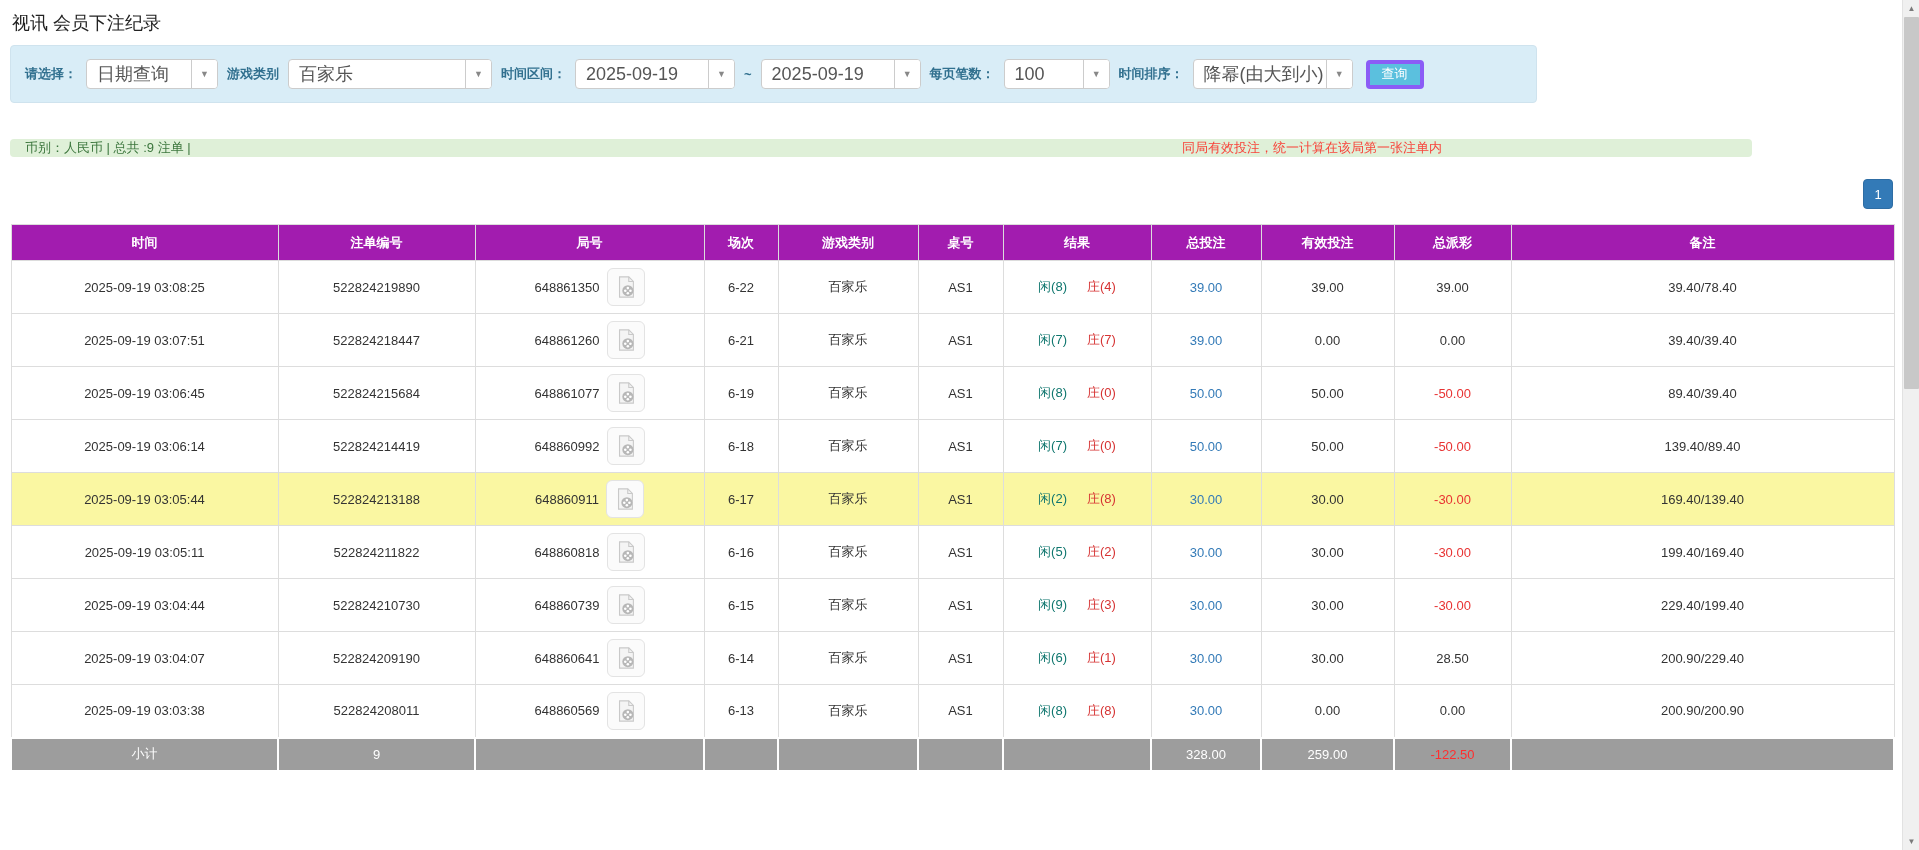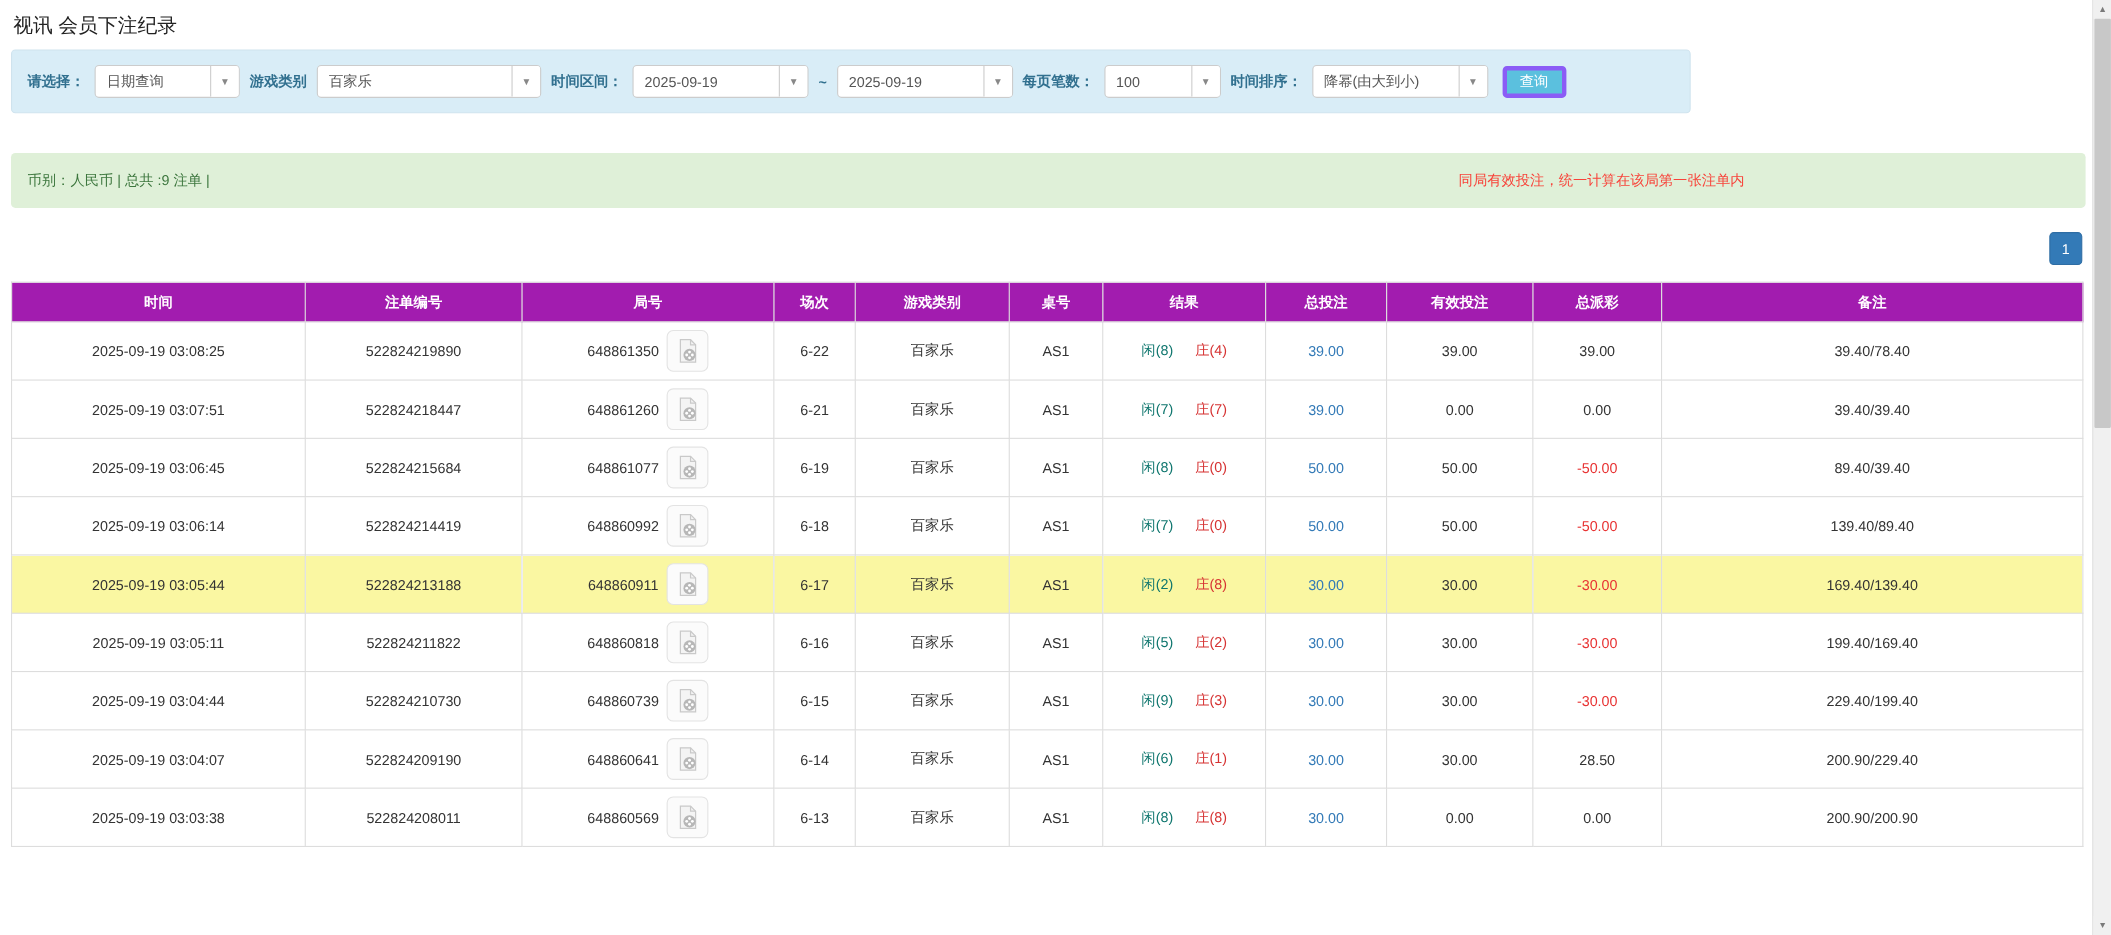--- a/index.html
+++ b/index.html
@@ -16,39 +16,39 @@
   .filter-panel {
     margin-top:10px; width:1527px; background:#d9edf7;
     border:1px solid #cfe3ee; border-radius:4px;
     padding:13px 14px; display:flex; align-items:center; gap:9px;
   }
   .flabel { color:#31708f; font-weight:bold; font-size:13px; white-space:nowrap; }
   .combo {
     display:inline-flex; align-items:stretch; background:#fff;
     border:1px solid #ccc; border-radius:4px; height:30px; overflow:hidden; cursor:pointer;
   }
-  .combo .val { display:flex; align-items:center; padding:4px 10px; font-size:13px; color:#555; white-space:nowrap; }
+  .combo .val { display:flex; align-items:center; padding:4px 10px; font-size:18px; color:#555; white-space:nowrap; }
   .combo .caret {
     width:26px; border-left:1px solid #ccc; display:flex; align-items:center;
     justify-content:center; color:#888; font-size:9px; background:#fff;
   }
   .w-select .val { width:104px; }
   .w-game .val   { width:176px; }
   .w-date .val   { width:132px; }
   .w-size .val   { width:78px; }
   .w-sort .val   { width:132px; }
   .btn-search {
     background:#5bc0de; color:#fff; border:4px solid #8b5cf6; border-radius:4px;
     font-size:13px; height:29px; padding:0 12px; margin-left:4px; cursor:pointer;
   }
 
   
   .summary-bar {
-    margin-top:36px; width:1886px; background:#dff0d8; border-radius:4px;
-    padding:16px 15px; display:flex; justify-content:space-between; align-items:center;
+    margin-top:36px; width:1742px; background:#dff0d8; border-radius:4px;
+    padding:0 15px; display:flex; justify-content:space-between; align-items:center;
     font-size:13px; color:#3c763d;
   }
   .summary-bar .notice { color:#f8433a; padding-right:295px; }
 
   
   .pager-row { margin-top:22px; width:1883px; display:flex; justify-content:flex-end; }
   .page-btn {
     min-width:30px; height:30px; background:#337ab7; border:1px solid #2e6da4;
     color:#fff; font-size:13px; border-radius:4px; cursor:pointer;
   }
@@ -467,20 +467,33 @@
     </td>
     <td>
       <span class="bet-link">30.00</span>
     </td>
     <td>0.00</td>
     <td>0.00</td>
     <td>200.90/200.90</td>
   </tr>
       </tbody>
     <tfoot>
+      <tr class="totals">
+        <td>小计</td>
+        <td>9</td>
+        <td></td>
+          <td></td>
+        <td></td>
+          <td></td>
+        <td></td>
+        <td>328.00</td>
+        <td>259.00</td>
+        <td class="neg">-122.50</td>
+        <td></td>
+      </tr>
     </tfoot>
   </table>
 </div>
 
 <div class="scrollbar">
   <div class="sb-arrow up">▲</div>
   <div class="sb-thumb"></div>
   <div class="sb-arrow down">▼</div>
 </div>
 

